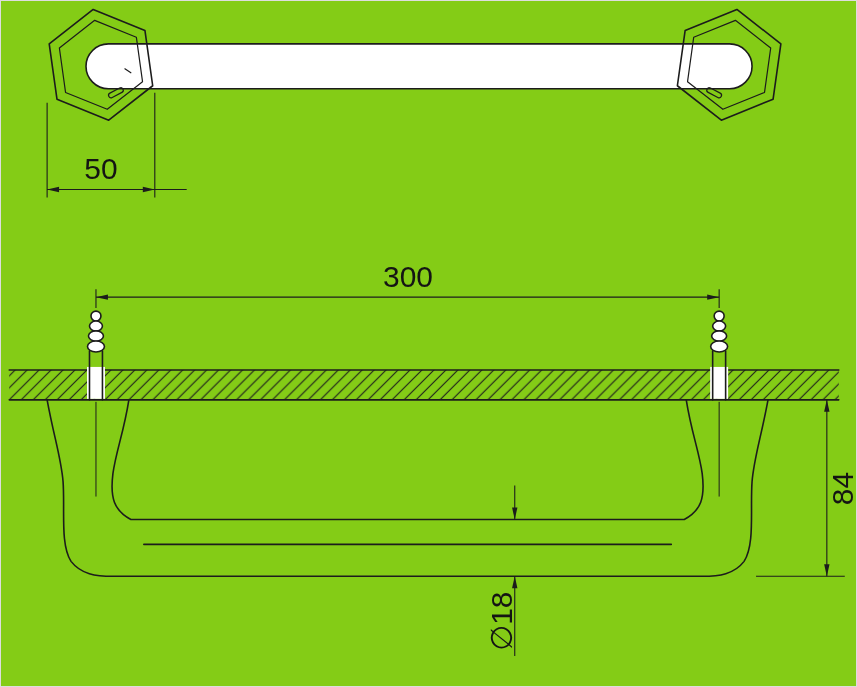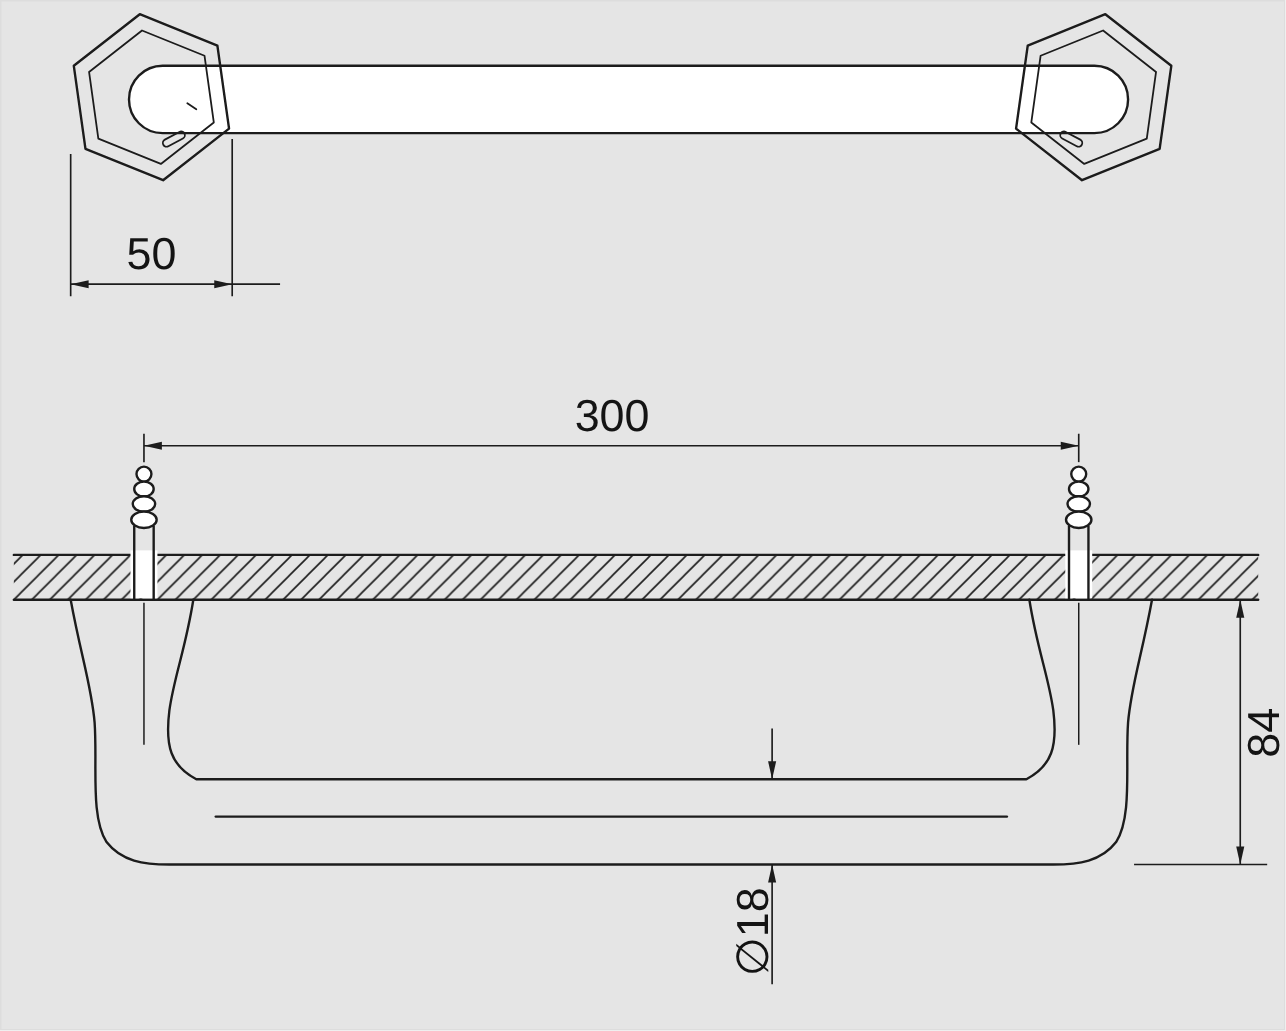--- a/index.html
+++ b/index.html
@@ -1,20 +1,20 @@
 <!DOCTYPE html>
 <html><head>
 <meta charset="utf-8">
 <style>
   html, body { margin: 0; padding: 0; background: #ffffff; }
   .canvas {
     position: relative;
     width: 857px;
     height: 687px;
-    background: #e5e5e5;
+    background: #84cc16;
     box-sizing: border-box;
     border: 1px solid #dddddd;
     overflow: hidden;
   }
   svg { display: block; width: 100%; height: 100%; }
   .obj  { fill: none; stroke: #1c1c1c; stroke-width: 1.6; stroke-linecap: round; stroke-linejoin: round; }
   .obj2 { fill: none; stroke: #1c1c1c; stroke-width: 1.2; stroke-linecap: round; stroke-linejoin: round; }
   .objw { fill: #ffffff; stroke: #1c1c1c; stroke-width: 1.6; }
   .thin { fill: none; stroke: #1c1c1c; stroke-width: 1; }
   .dim  { fill: none; stroke: #1c1c1c; stroke-width: 1.1; }

